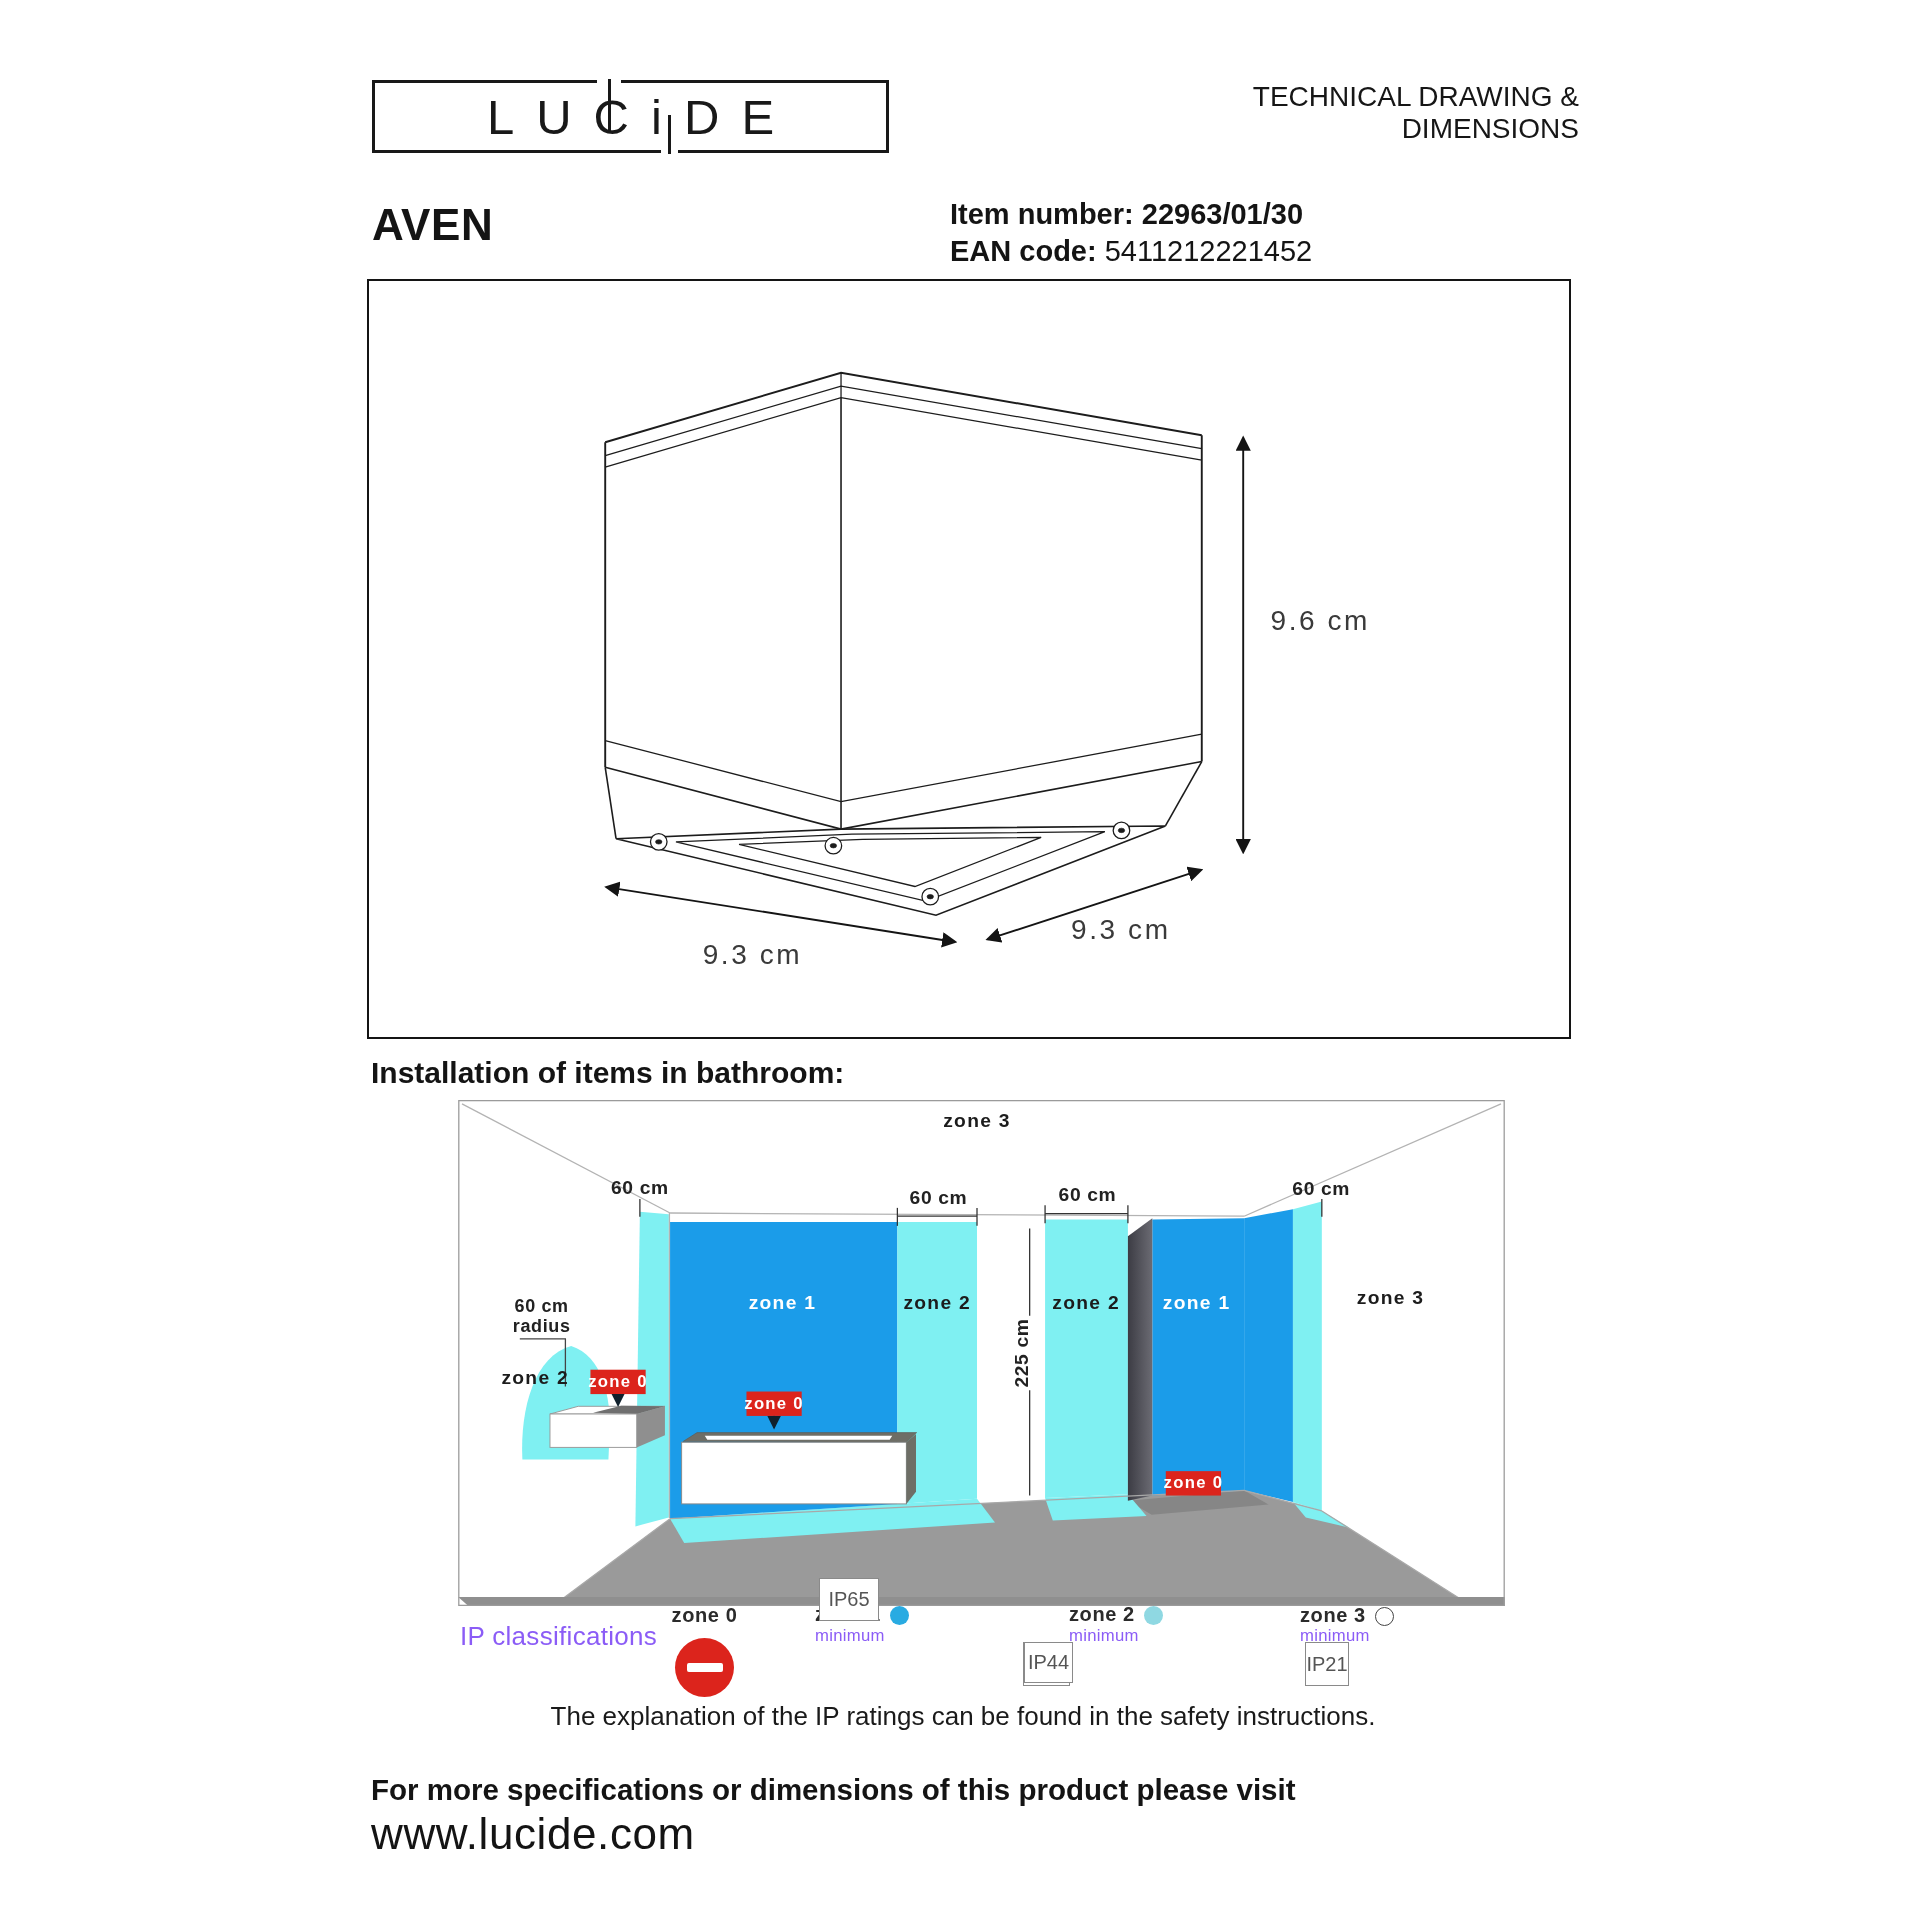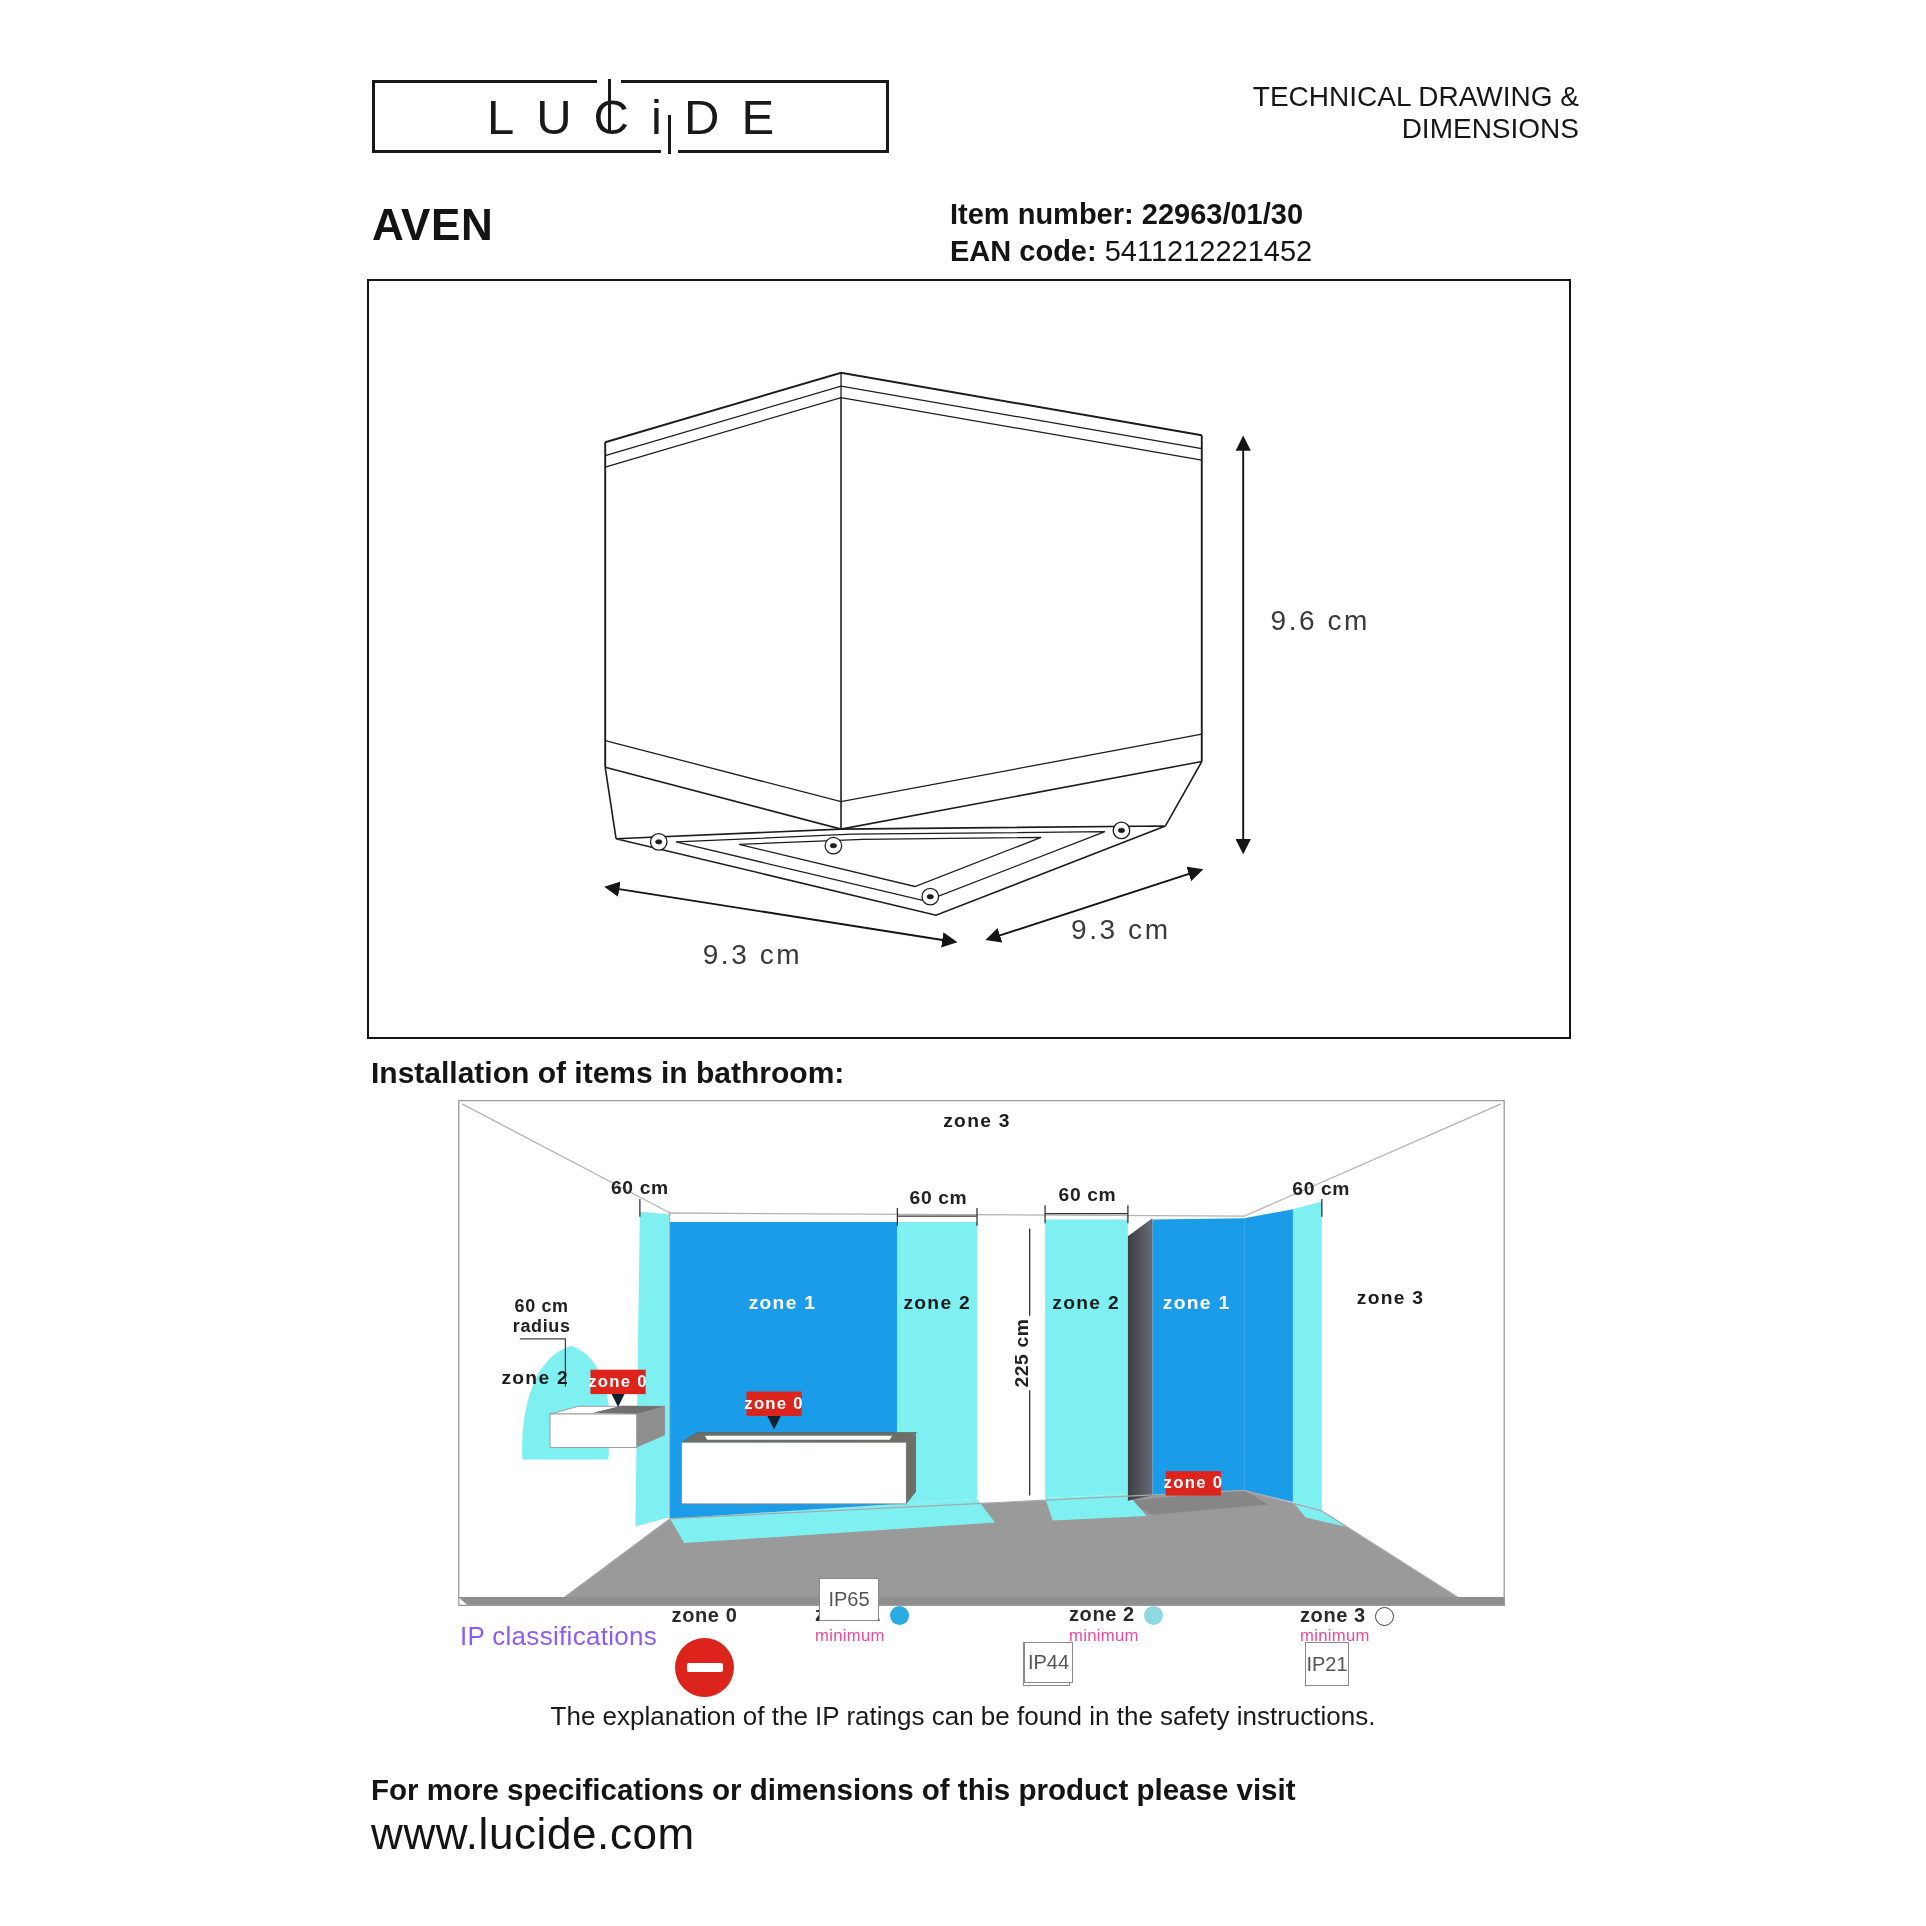--- a/index.html
+++ b/index.html
@@ -19,21 +19,21 @@
   #product-meta .b{font-weight:700;}
   
   #drawing-frame{left:367px;top:279px;width:1204px;height:760px;border:2.6px solid #141414;
                  box-sizing:border-box;}
   #drawing-frame svg{position:absolute;left:0;top:0;}
   
   #bath-title{left:371px;top:1056px;font-size:30px;font-weight:700;}
   
   #ip-title{left:460px;top:1621px;font-size:26px;color:#8b5cf6;letter-spacing:0.3px;}
   .lg-label{font-size:20px;font-weight:600;color:#2b2b2b;letter-spacing:0.6px;white-space:nowrap;}
-  .lg-min{font-size:16.7px;color:#ec4899;letter-spacing:0.3px;}
+  .lg-min{font-size:16.7px;color:#8b5cf6;letter-spacing:0.3px;}
   .ip-box{border:1.3px solid #8a8a8a;box-sizing:border-box;display:flex;align-items:center;
           justify-content:center;font-size:20px;color:#555;background:#fff;}
   .dot{display:inline-block;width:19px;height:19px;border-radius:50%;vertical-align:-3.9px;margin-left:9px;}
   #noentry{left:675px;top:1638px;width:59px;height:59px;border-radius:50%;
            display:flex;align-items:center;justify-content:center;}
   #noentry .bar{width:36px;height:9px;background:#ffffff;border-radius:1.9px;}
   #ip-note{left:0;right:0;top:1701px;text-align:center;font-size:26px;color:#1a1a1a;}
   
   #footer-line{left:371px;top:1773px;font-size:29.5px;font-weight:700;}
   #footer-url{left:371px;top:1809px;font-size:44px;font-weight:400;letter-spacing:0.6px;}

